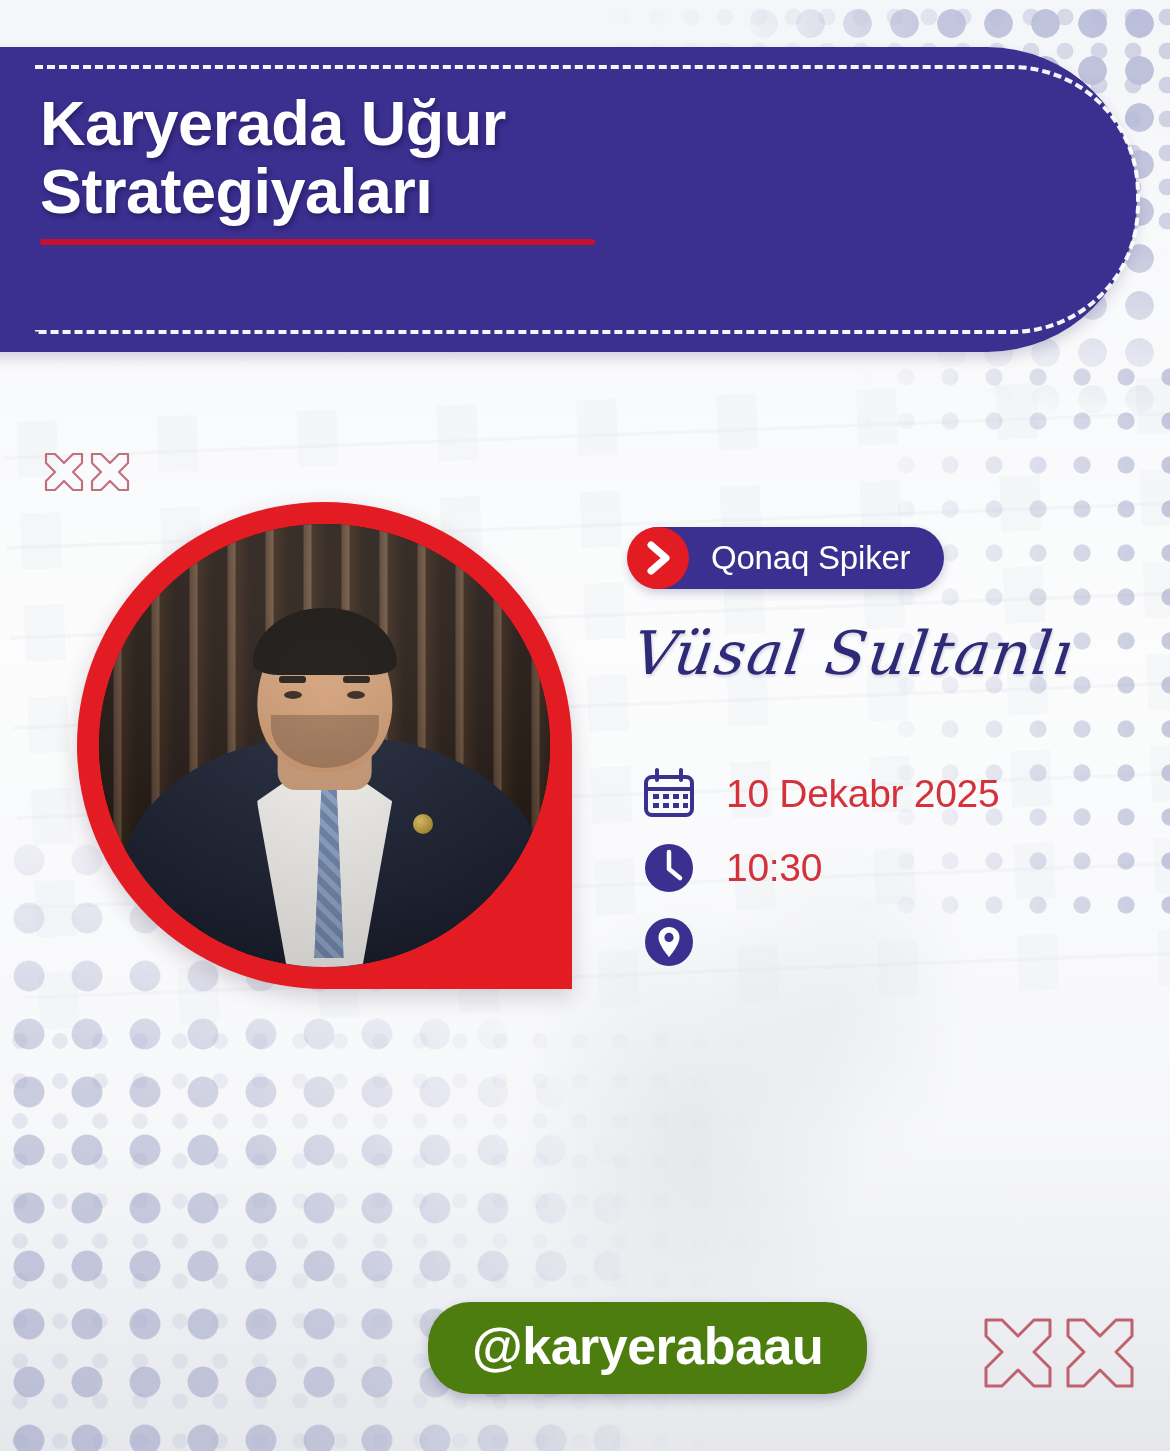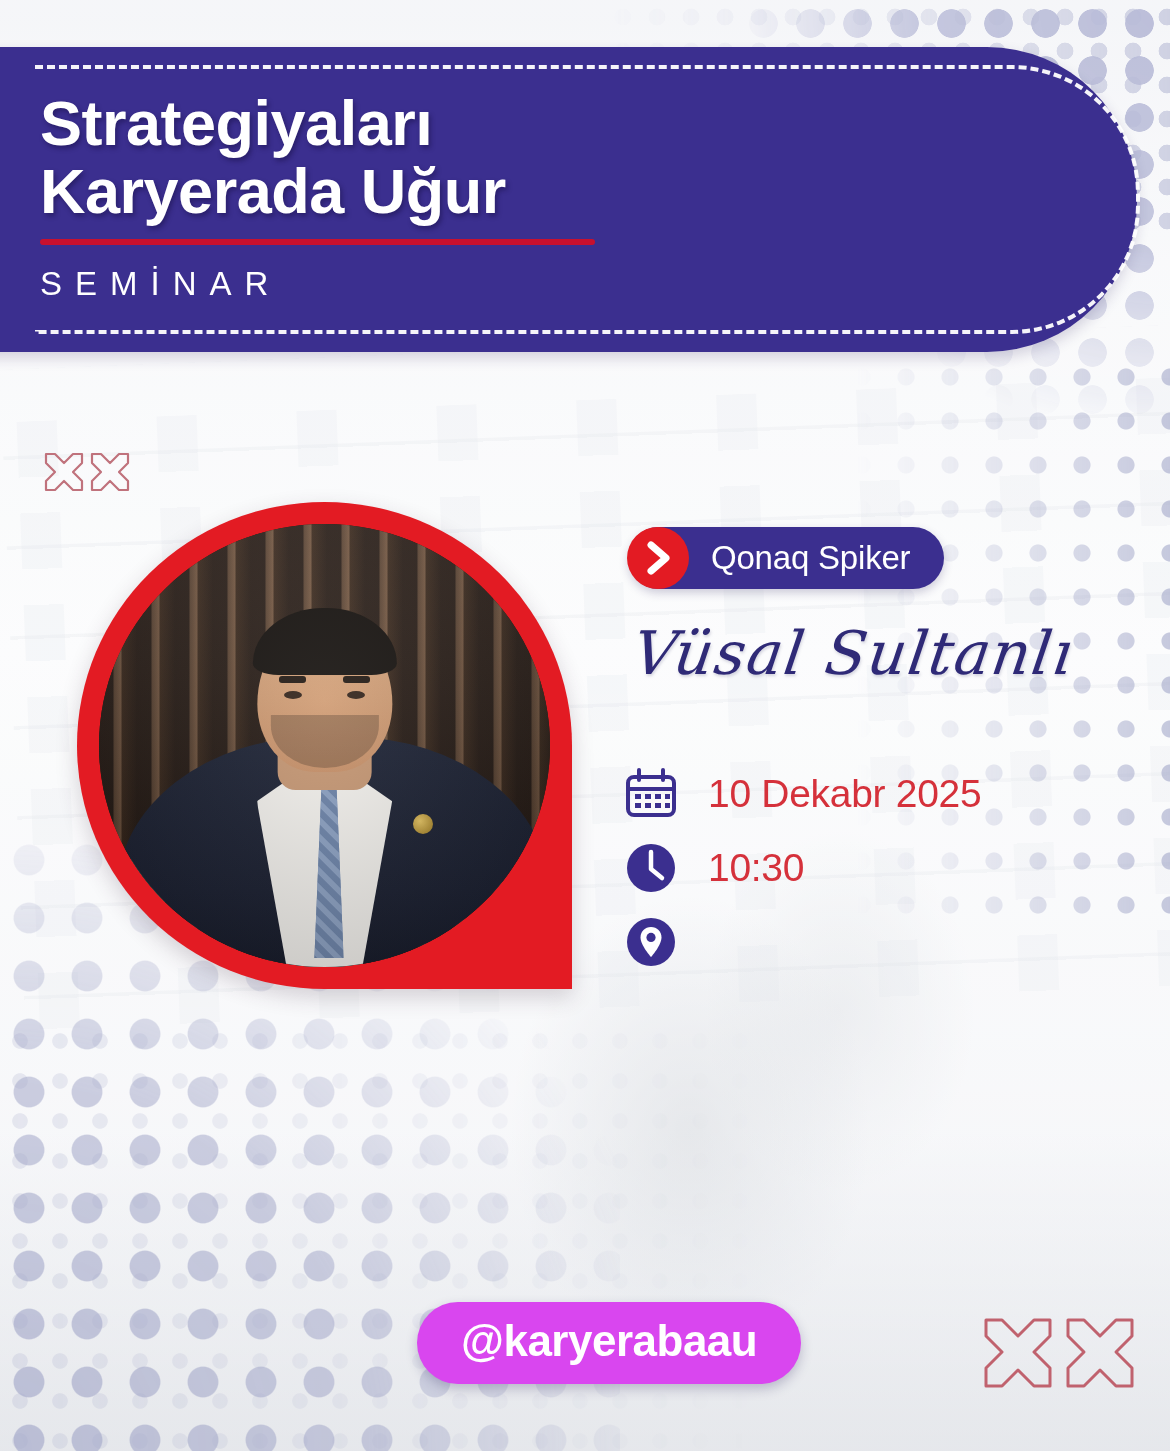--- a/index.html
+++ b/index.html
@@ -315,21 +315,21 @@
     font-weight:400;
     font-family:"DejaVu Serif", serif;
     letter-spacing:1.5px;
     transform:skewX(-8deg);
     white-space:nowrap;
     text-shadow:1px 2px 3px rgba(90,90,130,.25);
   }
 
   .meta {
     position:absolute;
-    left:622px; top:757px;
+    left:640px; top:757px;
     width:530px;
   }
   .meta-row {
     display:flex;
     align-items:center;
     height:74px;
   }
   .meta-icon {
     width:58px; height:58px;
     flex:0 0 auto;
@@ -340,26 +340,26 @@
     color:#d5313b;
     font-size:39px;
     font-weight:400;
     white-space:nowrap;
     letter-spacing:-0.3px;
   }
 
   
   .handle {
     position:absolute;
-    left:417px; top:1302px;
+    left:428px; top:1302px;
     padding:14px 44px 18px;
-    background:#d946ef;
+    background:#4d7c0f;
     border-radius:42px;
     color:#ffffff;
-    font-size:44px;
+    font-size:52px;
     font-weight:700;
     letter-spacing:-0.5px;
     box-shadow:0 5px 12px rgba(40,30,90,.25);
   }
 </style>
 </head>
 <body>
 
 <div id="poster">
 
@@ -371,25 +371,24 @@
   <div class="dots dots-tr-fine"></div>
   <div class="dots dots-tr"></div>
   <div class="dots dots-right-mid"></div>
   <div class="dots dots-bl-fine"></div>
   <div class="dots dots-bl"></div>
 
   <div class="banner">
     <div class="banner-dash"></div>
     <div class="banner-inner">
       <div class="title">
+        <div>Karyerada Uğur</div>
         <div>Strategiyaları</div>
-        <div>Karyerada Uğur</div>
       </div>
       <div class="title-rule"></div>
-      <div class="subtitle">SEMİNAR</div>
     </div>
   </div>
 
   <div class="xmark" style="left:42px; top:448px;">
     <svg width="92" height="48" viewBox="0 0 92 48">
       <g fill="none" stroke="#c0727c" stroke-width="2.2" stroke-linejoin="round">
         <path d="M4 6 L13 6 L22 15 L31 6 L40 6 L40 15 L31 24 L40 33 L40 42 L31 42 L22 33 L13 42 L4 42 L4 33 L13 24 L4 15 Z"></path>
         <path d="M50 6 L59 6 L68 15 L77 6 L86 6 L86 15 L77 24 L86 33 L86 42 L77 42 L68 33 L59 42 L50 42 L50 33 L59 24 L50 15 Z"></path>
       </g>
     </svg>

